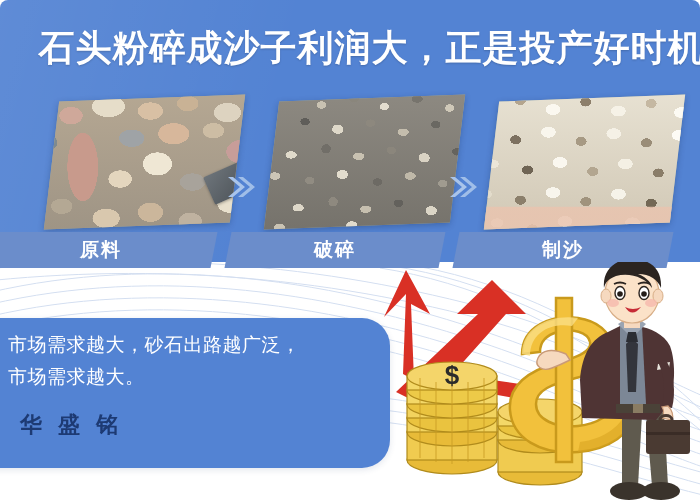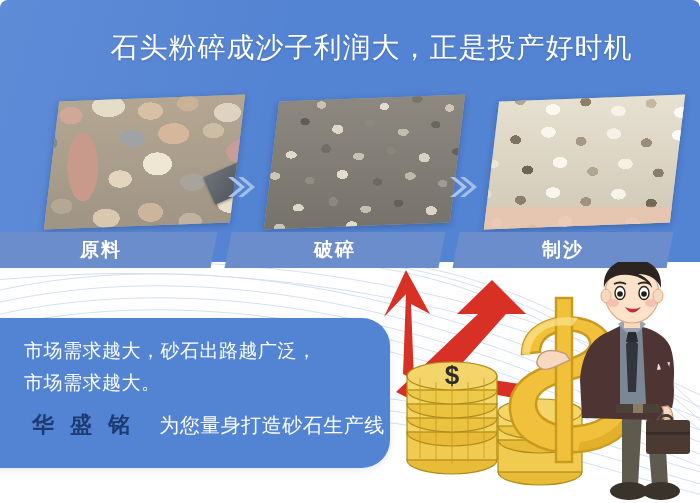--- a/index.html
+++ b/index.html
@@ -22,21 +22,21 @@
   }
   .top-block .sheen{
     position:absolute;left:0;top:0;width:100%;height:100%;
     background:linear-gradient(105deg,rgba(255,255,255,0.07) 0%,rgba(255,255,255,0.0) 40%);
     border-radius:8px 8px 0 0;
   }
 
   .title{
     position:absolute;left:0;top:20px;width:700px;height:56px;
     display:flex;align-items:center;justify-content:center;
-    color:#ffffff;font-size:28px;font-weight:normal;letter-spacing:1px;
+    color:#ffffff;font-size:36px;font-weight:bold;letter-spacing:1px;
     text-shadow:0 1px 2px rgba(0,0,0,0.18);
     white-space:nowrap;
     padding-left:43px;
   }
 
   
   .photo{
     position:absolute;top:98px;width:185px;height:128px;
     transform:skewX(-9deg) rotate(-2.2deg);
     overflow:hidden;
@@ -194,28 +194,28 @@
   #label-2{left:228px;top:232px;width:214px;}
   #label-3{left:456px;top:232px;width:214px;}
 
   
   .text-panel{
     position:absolute;left:-20px;top:318px;width:410px;height:150px;
     background:#5383d3;border-radius:0 28px 28px 0;
     box-shadow:0 2px 6px rgba(30,60,110,0.12);
   }
   .panel-line{
-    position:absolute;left:44px;color:#ffffff;font-size:19px;
-    white-space:nowrap;letter-spacing:.5px;margin-top:6px;
+    position:absolute;left:28px;color:#ffffff;font-size:19px;
+    white-space:nowrap;letter-spacing:.5px;
   }
   #pline-1{top:14px;}
   #pline-2{top:46px;}
   .brand-line{
-    position:absolute;left:52px;top:92px;white-space:nowrap;
-    display:flex;align-items:baseline;gap:20px;
+    position:absolute;left:40px;top:92px;white-space:nowrap;
+    display:flex;align-items:baseline;
   }
   .brand{
     color:#1d3a73;font-size:22px;font-weight:bold;letter-spacing:5px;
   }
   .brand-tail{
     color:#ffffff;font-size:20px;letter-spacing:.5px;margin-left:4px;
   }
 
   
   .illus{position:absolute;left:370px;top:262px;width:330px;height:241px;}
@@ -412,17 +412,16 @@
 
       <path d="M255 45 Q262 56 271 45 Q263 49 255 45 Z" fill="#c62b36"></path>
     </g>
   </svg>
 
   <div class="text-panel">
     <div class="panel-line" id="pline-1">市场需求越大，砂石出路越广泛，</div>
     <div class="panel-line" id="pline-2">市场需求越大。</div>
     <div class="brand-line">
       <span class="brand">华 盛 铭</span>
-      <span class="brand-tail">为您量身打造砂石生产线</span>
     </div>
   </div>
 
 </div>
 
 </body></html>

